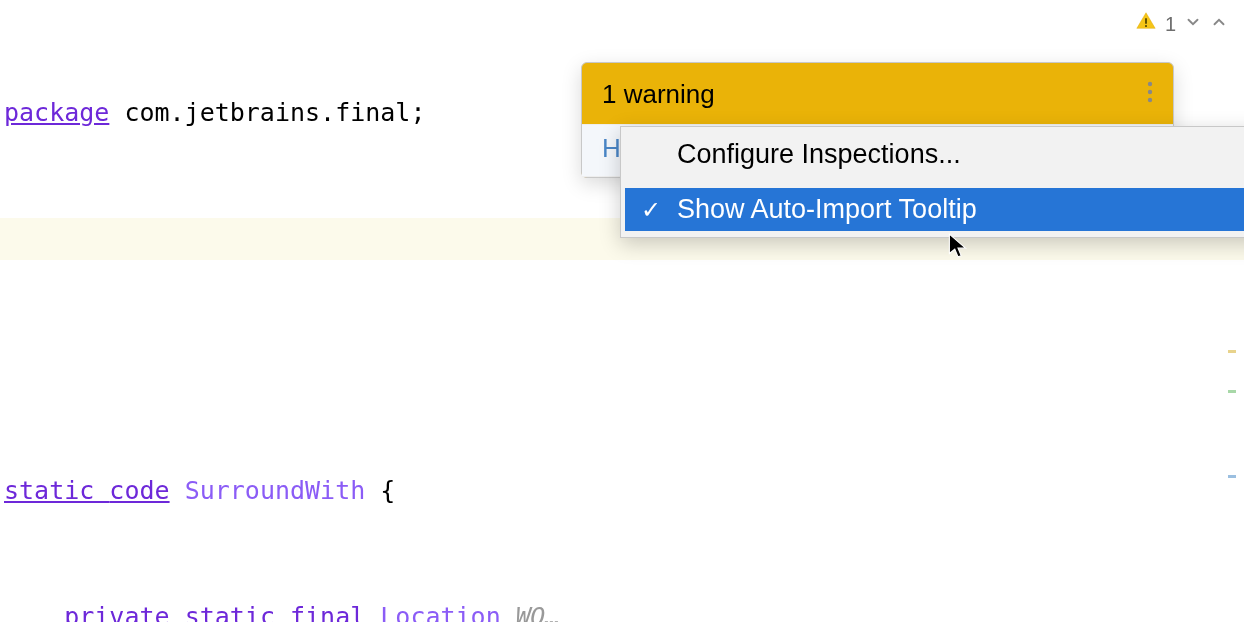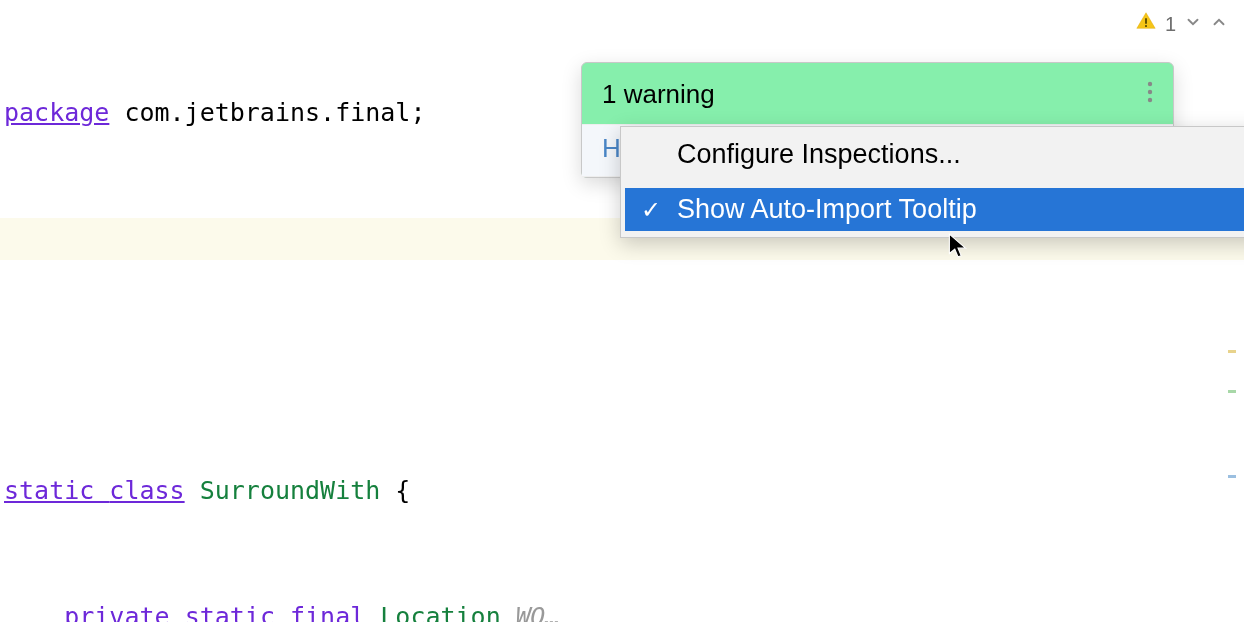--- a/index.html
+++ b/index.html
@@ -22,21 +22,21 @@
       white-space: pre;
       position: relative;
     }
     .code-line {
       padding-left: 4px;
     }
     .highlight-line {
       background: #fcfaeb;
     }
     .kw { color: #6d28d9; text-decoration: underline; }
-    .type { color: #15803d; }
+    .type { color: #8b5cf6; }
     .pkg { color: #000000; }
     .param-hint { color: #999999; font-style: italic; letter-spacing: -0.5px; }
     .punct { color: #000000; }
     
     .top-right-indicators {
       position: absolute;
       top: 10px;
       right: 16px;
       display: flex;
       align-items: center;
@@ -53,21 +53,21 @@
       color: #888888;
       font-size: 20px;
       cursor: pointer;
     }
     
     .popup {
       position: absolute;
       top: 62px;
       left: 581px;
       width: 593px;
-      background: #86efac;
+      background: #eab308;
       border: 1px solid #c8c8c8;
       border-radius: 6px;
       box-shadow: 0 6px 20px rgba(0,0,0,0.15);
       font-family: -apple-system, "Segoe UI", sans-serif;
     }
     .popup-header {
       display: flex;
       justify-content: space-between;
       align-items: center;
       padding: 16px 20px 14px 20px;
@@ -152,21 +152,21 @@
     .gm-green { background: #a8d8a8; }
     .gm-blue { background: #9bbfe0; }
   </style>
 </head>
 <body>
 
 <div class="editor">
   <div class="code-line"><span class="kw">package</span><span class="pkg"> com.jetbrains.final</span><span class="punct">;</span></div>
   <div class="code-line highlight-line">&nbsp;</div>
   <div class="code-line">&nbsp;</div>
-  <div class="code-line"><span class="kw">static </span><span class="kw">class</span><span class="type"> SurroundWith </span><span class="punct">{</span></div>
+  <div class="code-line"><span class="kw">static </span><span class="kw">code</span><span class="type"> SurroundWith </span><span class="punct">{</span></div>
   <div class="code-line">    <span class="kw">private </span><span class="kw">static </span><span class="kw">final</span><span class="type"> Location </span><span class="param-hint">WO…</span></div>
   
   
   
   
   
 </div>
 
 <div class="top-right-indicators">
   <span class="warning-icon">

